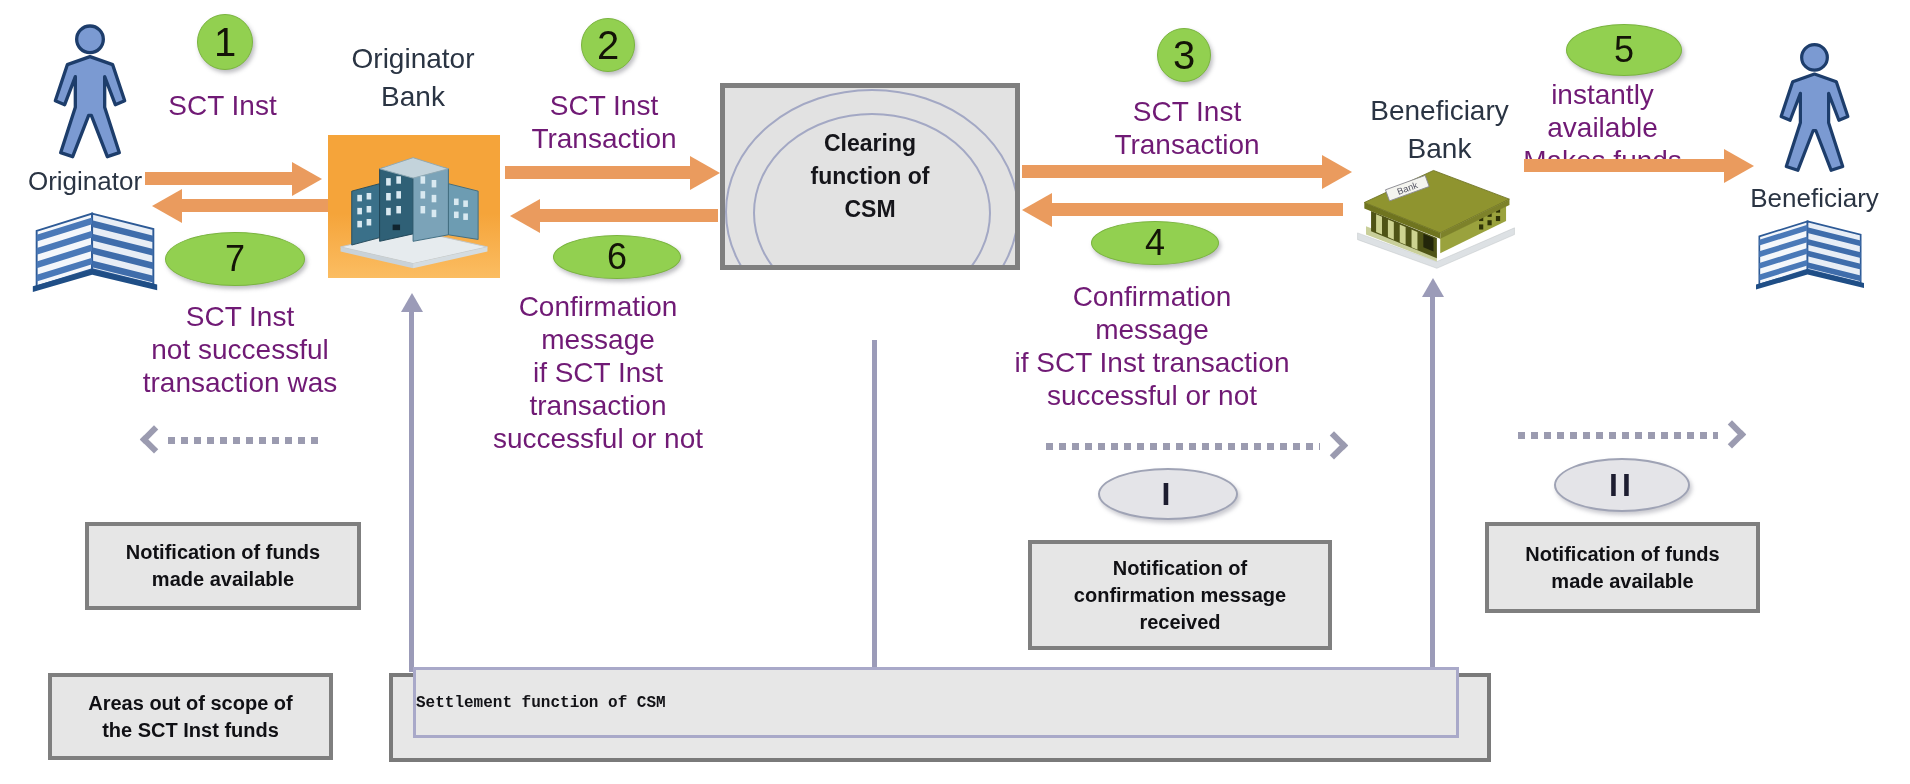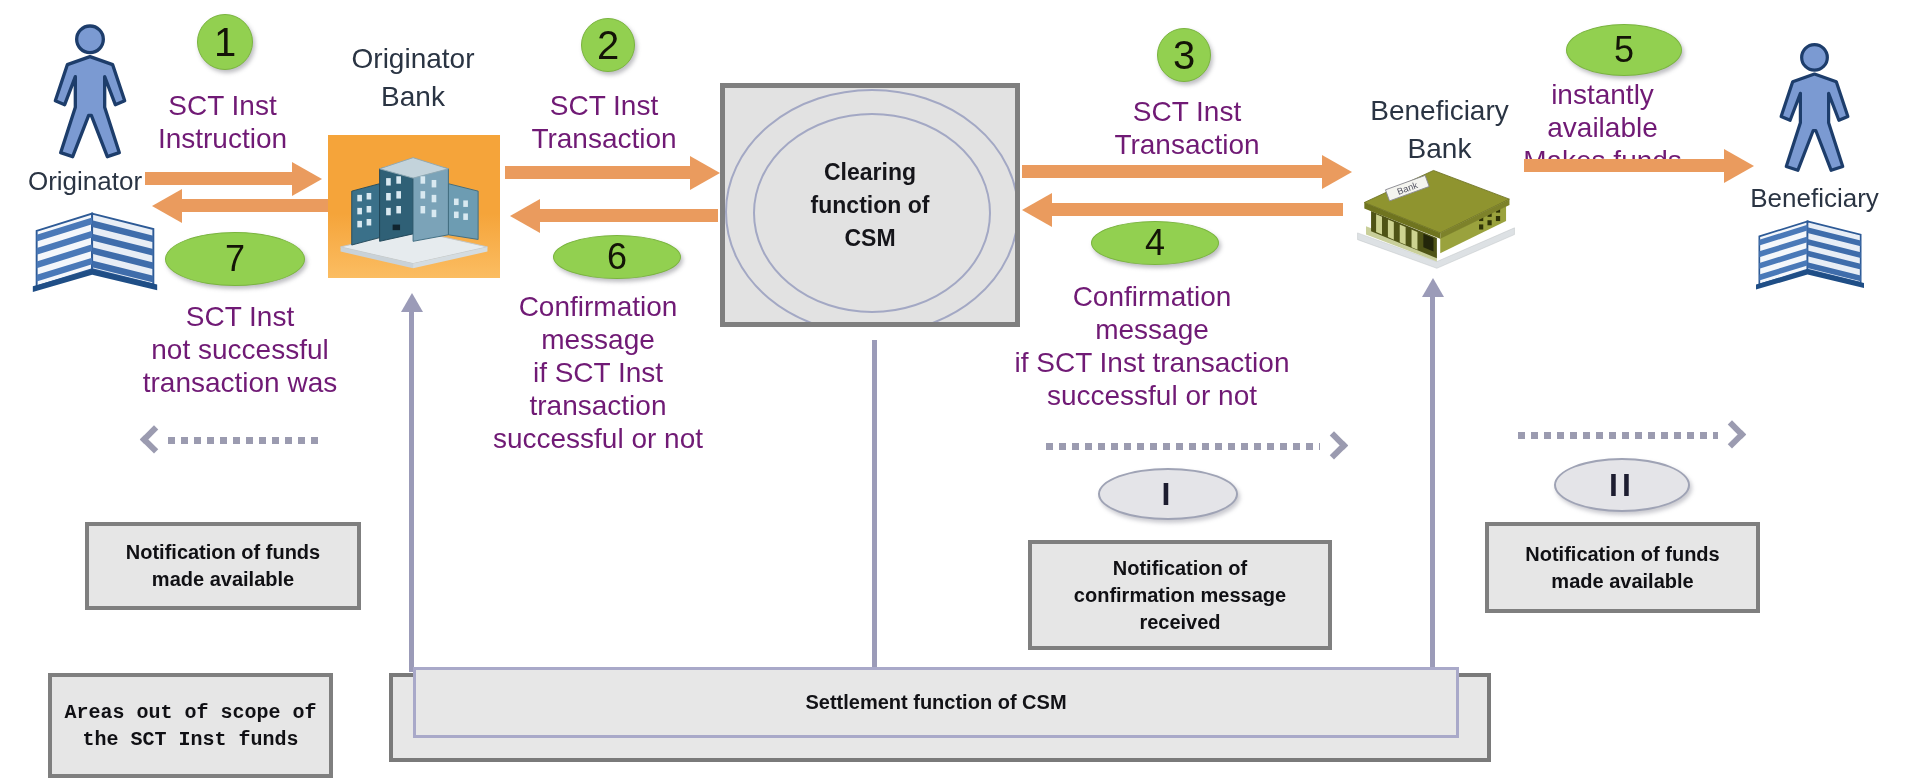--- a/index.html
+++ b/index.html
@@ -54,22 +54,22 @@
 
   
   .clearing{background:#e2e2e2;border:5px solid #7f7f7f;box-sizing:border-box;overflow:hidden;}
   .clearing-text{position:absolute;inset:0;display:flex;flex-direction:column;
                  align-items:center;justify-content:center;font-weight:700;font-size:23px;
                  line-height:33px;color:#15151a;text-align:center;}
 
   
   .settle-outer{background:#e7e7e7;border:4px solid #7a7a7a;box-sizing:border-box;}
   .settle-inner{background:#e7e7e7;border:3px solid #a9a9c9;box-sizing:border-box;
-                display:flex;align-items:center;justify-content:center;
-                font-weight:700;font-size:20px;color:#121216;}
+                display:flex;align-items:center;
+                font-weight:700;font-size:16px;color:#121216;font-family:Liberation Mono, monospace;}
 
   
   .bank-glow{background:linear-gradient(180deg,#f5a43a 0 55%,#fbbd62 100%);}
 </style>
 </head>
 <body>
 
 <div class="canvas">
 
   <svg class="abs" style="left:50px;top:24px;" width="80" height="140" viewBox="0 0 60 104">
@@ -89,21 +89,20 @@
     <polygon points="62,43 126,59 126,66 62,50" fill="#3f6dab"></polygon>
     <polygon points="62,57 126,73 126,80 62,64" fill="#3f6dab"></polygon>
     <polygon points="0,84 62,66 130,82 130,88 62,72 0,90" fill="#1f4e86"></polygon>
   </svg>
 
   <div class="abs badge circle" style="left:197px;top:14px;width:56px;height:56px;">
     <span>1</span>
   </div>
   <div class="abs flow-label" style="left:125px;top:89px;width:195px;">
     <div>SCT Inst</div>
-    <div>Instruction</div>
   </div>
 
   <div class="harrow right" style="left:145px;top:172px;width:147px;"></div>
   <div class="harrow left" style="left:182px;top:199px;width:288px;"></div>
 
   <div class="abs bank-label" style="left:328px;top:40px;width:170px;">
     <div>Originator</div>
     <div>Bank</div>
   </div>
   <div class="abs bank-glow" style="left:328px;top:135px;width:172px;height:143px;">
@@ -157,21 +156,21 @@
 
   <div class="abs badge oval" style="left:553px;top:235px;width:128px;height:44px;">
     <span>6</span>
   </div>
   <div class="abs flow-label" style="left:462px;top:290px;width:272px;">
     <div>Confirmation message</div>
     <div>if SCT Inst transaction</div>
     <div>successful or not</div>
   </div>
 
-  <div class="abs clearing" style="left:720px;top:83px;width:300px;height:244px;">
+  <div class="abs clearing" style="left:720px;top:83px;width:300px;height:187px;">
     <svg width="290" height="250" viewBox="0 0 290 250" style="position:absolute;left:0;top:0;">
       <ellipse cx="147" cy="124" rx="146" ry="122" fill="none" stroke="#a3a8c4" stroke-width="2"></ellipse>
       <ellipse cx="147" cy="125" rx="118" ry="99" fill="none" stroke="#a3a8c4" stroke-width="2"></ellipse>
     </svg>
     <div class="clearing-text">
       <div>Clearing</div>
       <div>function of</div>
       <div>CSM</div>
     </div>
   </div>
@@ -290,21 +289,21 @@
     <span class="chev r"></span>
   </div>
   <div class="abs gray-oval" style="left:1554px;top:458px;width:136px;height:54px;">
     <span>II</span>
   </div>
   <div class="abs note-box" style="left:1485px;top:522px;width:275px;height:91px;">
     <div>Notification of funds</div>
     <div>made available</div>
   </div>
 
-  <div class="abs note-box" style="left:48px;top:673px;width:285px;height:105px;font-family:Liberation Mono, monospace;">
+  <div class="abs note-box" style="left:48px;top:673px;width:285px;height:87px;">
     <div>Areas out of scope of</div>
     <div>the SCT Inst funds</div>
   </div>
 
   <div class="vconn" style="left:409px;top:311px;height:361px;">
     <span class="vhead"></span>
   </div>
   <div class="vconn" style="left:872px;top:340px;height:332px;"></div>
   <div class="vconn" style="left:1430px;top:296px;height:376px;">
     <span class="vhead"></span>

